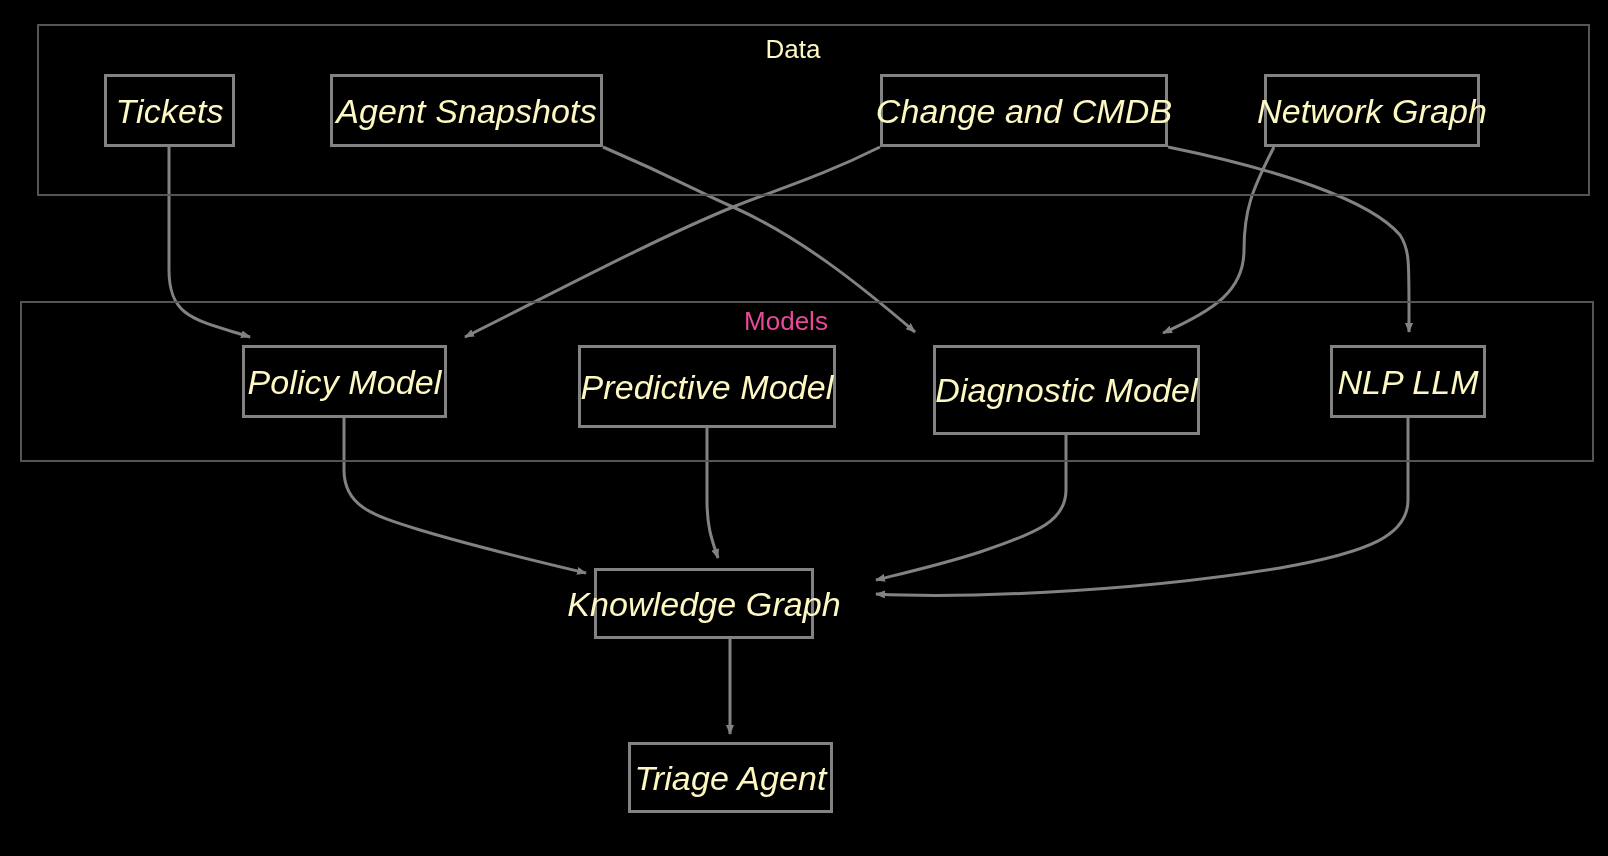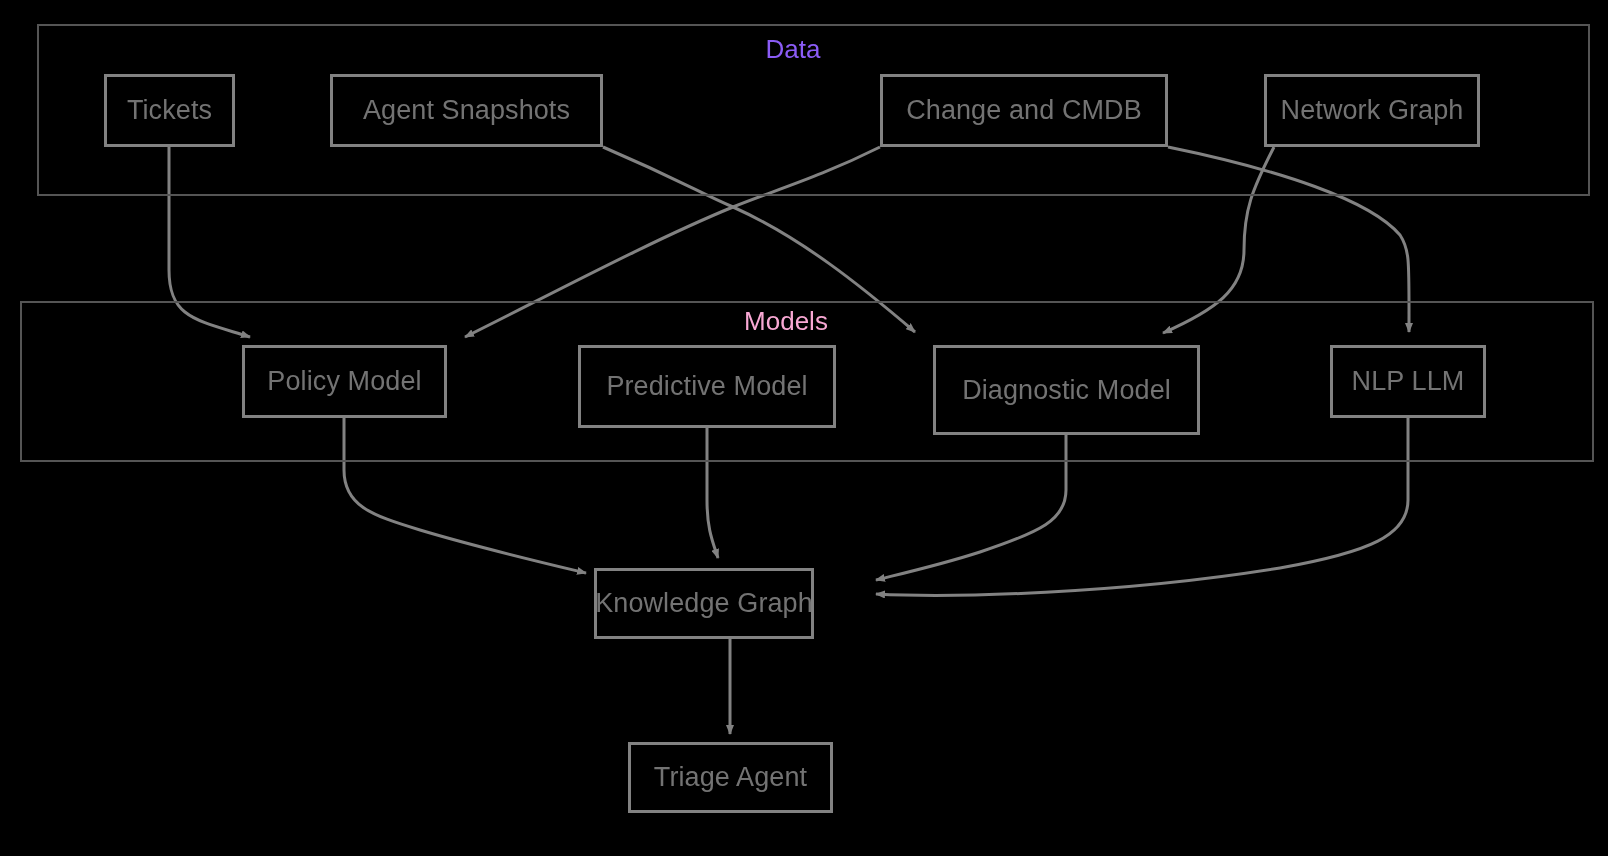--- a/index.html
+++ b/index.html
@@ -41,25 +41,26 @@
     transform: translateX(-50%);
   }
   .node {
     position: absolute;
     box-sizing: border-box;
     border: 3px solid #828282;
     background: #000000;
     display: flex;
     align-items: center;
     justify-content: center;
-    color: #737373;
-    font-size: 27px;
+    color: #fef9c3;
+    font-size: 34px;
     line-height: 1;
     white-space: nowrap;
     letter-spacing: 0.1px;
+    font-style: italic;
   }
 </style>
 </head>
 <body>
 
 <div id="canvas">
 
   <svg id="edges" viewBox="0 0 1608 856" width="1608" height="856" xmlns="http://www.w3.org/2000/svg">
     <defs>
       <marker id="arrowhead" markerWidth="10" markerHeight="8" refX="9" refY="4" orient="auto" markerUnits="userSpaceOnUse">
@@ -75,23 +76,23 @@
         <path d="M 344,418 L 344,470 C 344,505 370,515 420,530 C 480,548 540,562 586,573" marker-end="url(#arrowhead)" stroke="#828282" stroke-width="3" fill="none"></path>
         <path d="M 707,418 L 707,500 C 707,528 712,540 718,558" marker-end="url(#arrowhead)" stroke="#828282" stroke-width="3" fill="none"></path>
         <path d="M 1066,418 L 1066,490 C 1066,520 1040,532 980,552 C 940,565 900,574 876,580" marker-end="url(#arrowhead)" stroke="#828282" stroke-width="3" fill="none"></path>
         <path d="M 1408,418 L 1408,500 C 1408,535 1370,552 1280,568 C 1120,594 950,598 876,594" marker-end="url(#arrowhead)" stroke="#828282" stroke-width="3" fill="none"></path>
         <path d="M 730,639 L 730,734" marker-end="url(#arrowhead)" stroke="#828282" stroke-width="3" fill="none"></path>
       </g>
   </svg>
 
   <div id="clusters-layer">
       <div class="cluster" style="left: 37px; top: 24px; width: 1553px; height: 172px; border-color: rgb(85, 85, 85);"></div>
-      <div class="cluster-label" style="left: 793px; top: 36px; color: #8b5cf6;">Data</div>
+      <div class="cluster-label" style="left: 793px; top: 36px; color: #fef9c3;">Data</div>
       <div class="cluster" style="left: 20px; top: 301px; width: 1574px; height: 161px; border-color: rgb(85, 85, 85);"></div>
-      <div class="cluster-label" style="left: 786px; top: 308px; color: #f9a8d4;">Models</div>
+      <div class="cluster-label" style="left: 786px; top: 308px; color: #ec4899;">Models</div>
     </div>
   <div id="nodes-layer">
       <div class="node" style="left: 104px; top: 74px; width: 131px; height: 73px; border-color: rgb(130, 130, 130);">Tickets</div>
       <div class="node" style="left: 330px; top: 74px; width: 273px; height: 73px; border-color: rgb(130, 130, 130);">Agent Snapshots</div>
       <div class="node" style="left: 880px; top: 74px; width: 288px; height: 73px; border-color: rgb(130, 130, 130);">Change and CMDB</div>
       <div class="node" style="left: 1264px; top: 74px; width: 216px; height: 73px; border-color: rgb(130, 130, 130);">Network Graph</div>
       <div class="node" style="left: 242px; top: 345px; width: 205px; height: 73px; border-color: rgb(130, 130, 130);">Policy Model</div>
       <div class="node" style="left: 578px; top: 345px; width: 258px; height: 83px; border-color: rgb(130, 130, 130);">Predictive Model</div>
       <div class="node" style="left: 933px; top: 345px; width: 267px; height: 90px; border-color: rgb(130, 130, 130);">Diagnostic Model</div>
       <div class="node" style="left: 1330px; top: 345px; width: 156px; height: 73px; border-color: rgb(130, 130, 130);">NLP LLM</div>

